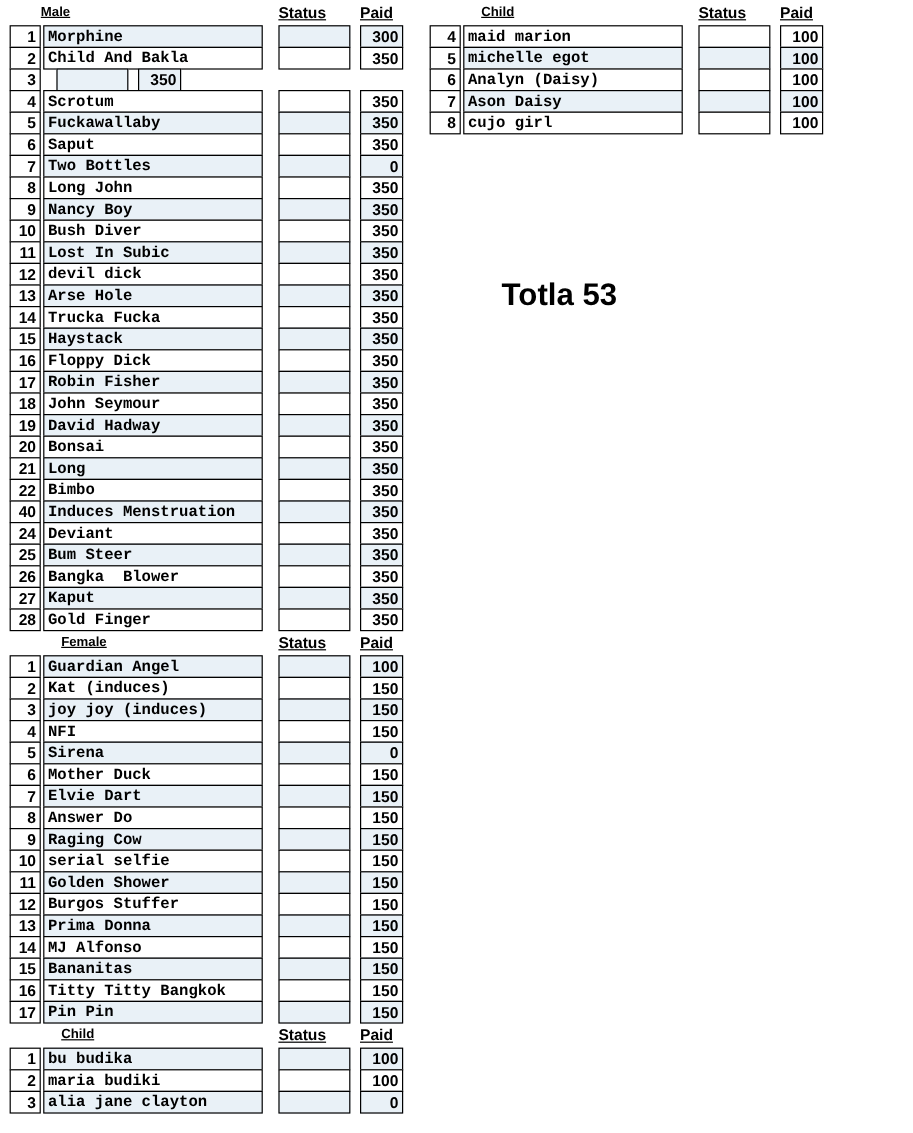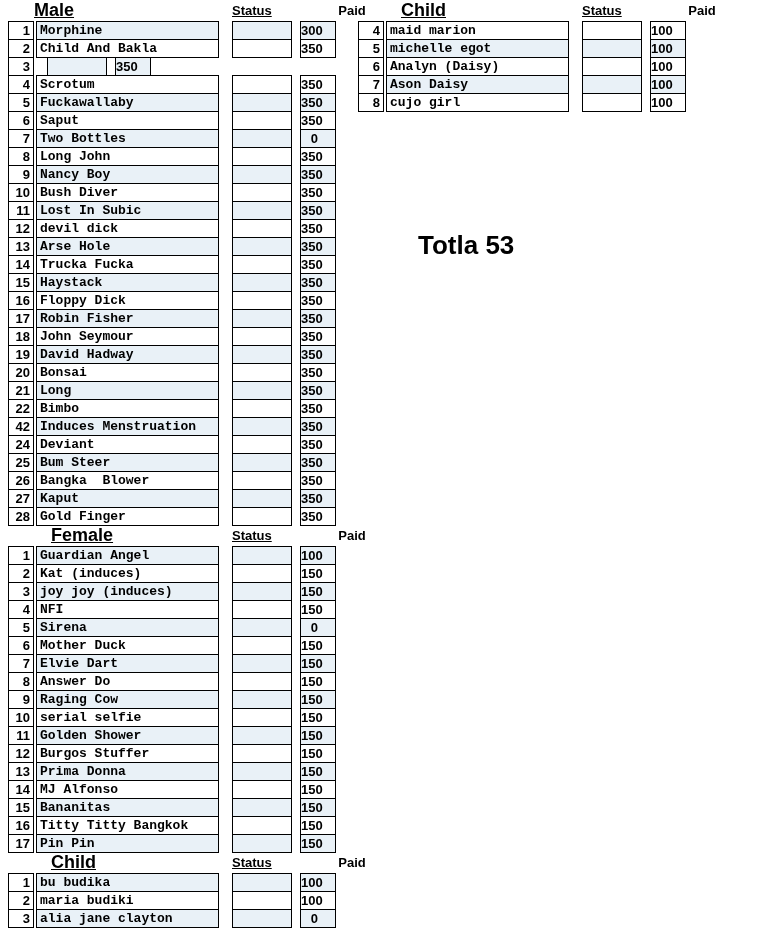--- a/index.html
+++ b/index.html
@@ -11,44 +11,44 @@
   body{
     width:761px;height:944px;position:relative;overflow:hidden;
     background:#ffffff;color:var(--text);
     font-family:"Liberation Sans", sans-serif;
     font-weight:700;
     -webkit-font-smoothing:antialiased;
   }
   .section{position:absolute;width:330px;}
   .sec-header{position:relative;height:21px;}
   .sec-title{
-    position:absolute;top:1px;font-size:18px;line-height:19px;
+    position:absolute;top:1px;font-size:11px;line-height:19px;
     text-decoration:underline;white-space:pre;
   }
   .sec-title.ml26{left:26px;}
   .sec-title.ml43{left:43px;}
   .hdr-status{
     position:absolute;top:2px;left:224px;width:60px;
     font-size:13px;line-height:18px;text-decoration:underline;
   }
   .hdr-paid{
-    position:absolute;top:2px;left:292px;width:36px;text-align:center;
-    font-size:13px;line-height:18px;margin-left:34px;
+    position:absolute;top:2px;left:292px;width:36px;text-align:left;
+    font-size:13px;line-height:18px;text-decoration:underline;
   }
   .rows{position:relative;width:328px;}
   .row{display:flex;height:19px;box-sizing:border-box;}
   .row + .row{margin-top:-1px;}
   .cell{
     box-sizing:border-box;height:19px;border:1px solid var(--border);
     background:#ffffff;font-size:13px;line-height:17px;overflow:hidden;
   }
   .c-num{width:26px;text-align:right;padding-right:3px;}
   .c-name{width:183px;margin-left:2px;padding-left:3px;white-space:pre;font-family:Liberation Mono, monospace;}
   .c-status{width:60px;margin-left:13px;}
-  .c-paid{width:36px;margin-left:8px;text-align:right;padding-right:17px;}
+  .c-paid{width:36px;margin-left:8px;text-align:right;padding-right:3px;}
   .row.banded .c-name,
   .row.banded .c-status,
   .row.banded .c-paid{background:var(--band);}
   .total-label{
     position:absolute;left:418px;top:231px;
     font-size:26px;line-height:28px;white-space:pre;
   }
 </style>
 </head>
 <body>
@@ -185,21 +185,21 @@
         <div class="cell c-status"></div>
         <div class="cell c-paid">350</div>
       </div>
       <div class="row">
         <div class="cell c-num">22</div>
         <div class="cell c-name">Bimbo</div>
         <div class="cell c-status"></div>
         <div class="cell c-paid">350</div>
       </div>
       <div class="row banded">
-        <div class="cell c-num">42</div>
+        <div class="cell c-num">40</div>
         <div class="cell c-name">Induces Menstruation</div>
         <div class="cell c-status"></div>
         <div class="cell c-paid">350</div>
       </div>
       <div class="row">
         <div class="cell c-num">24</div>
         <div class="cell c-name">Deviant</div>
         <div class="cell c-status"></div>
         <div class="cell c-paid">350</div>
       </div>

